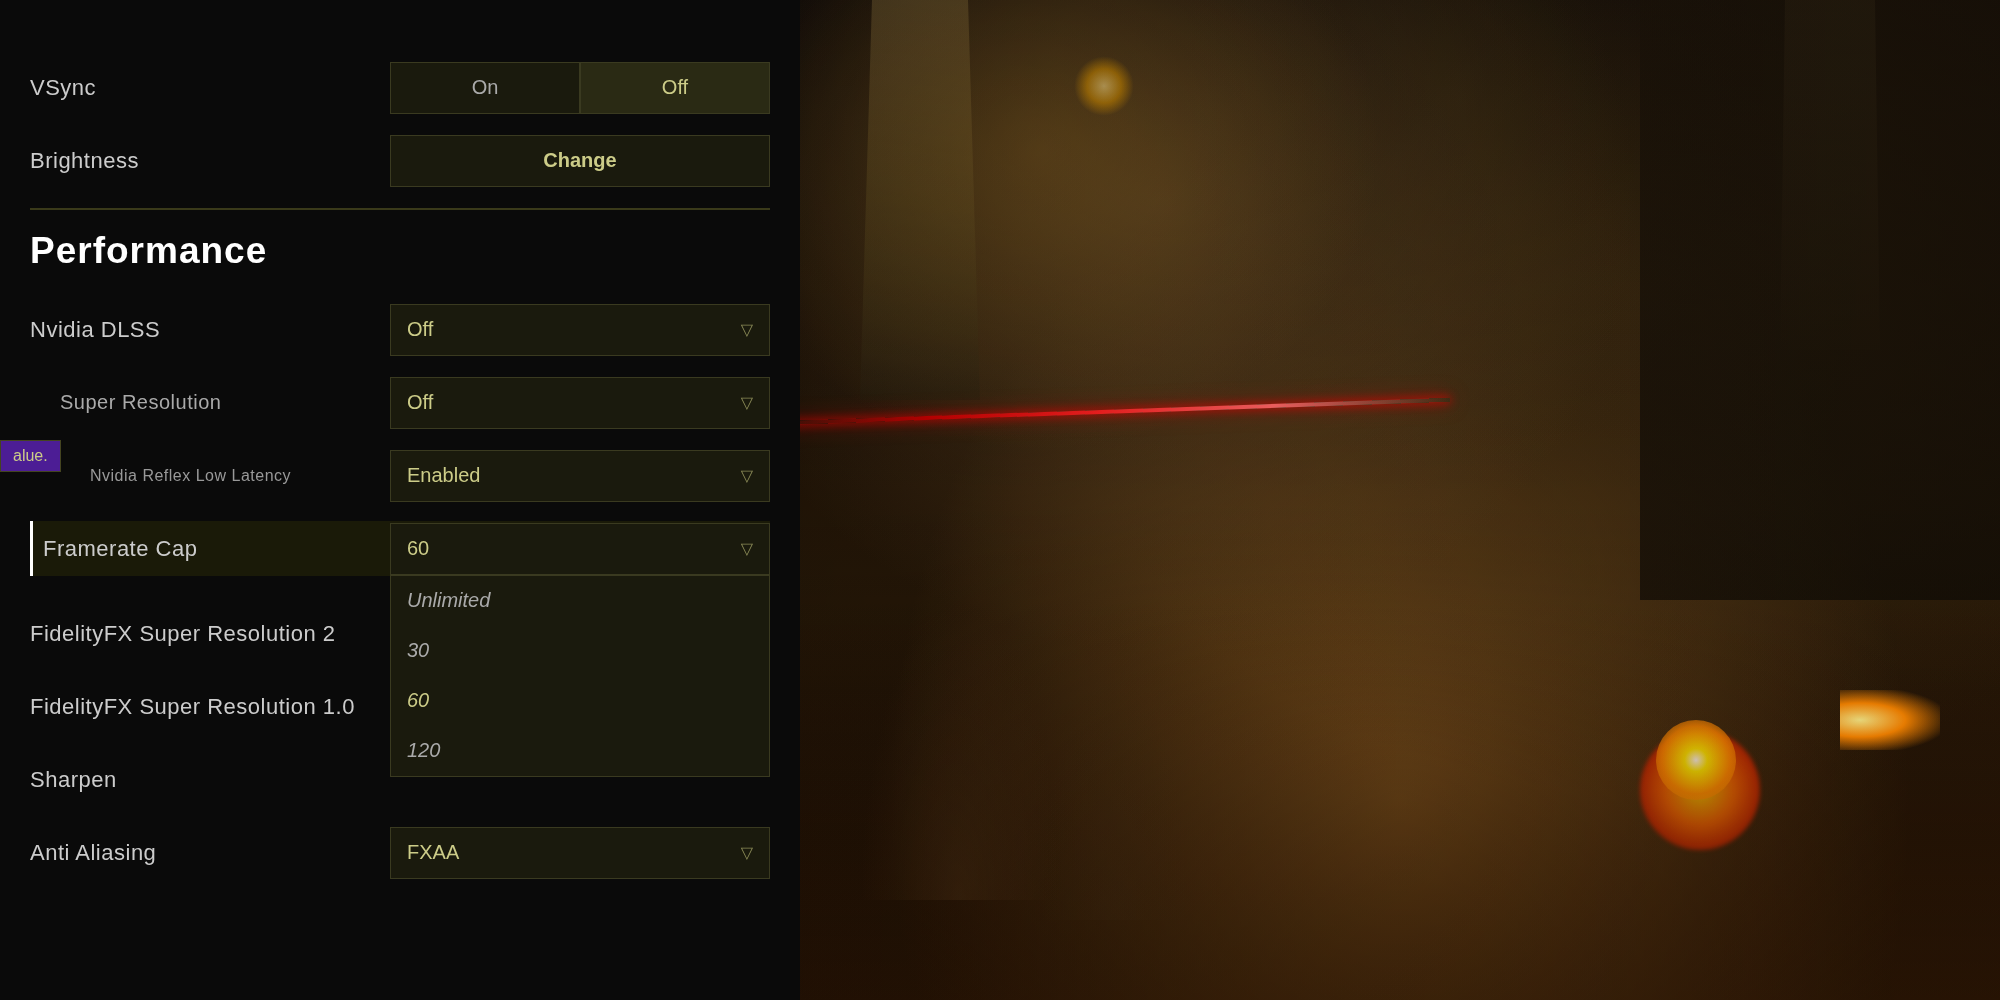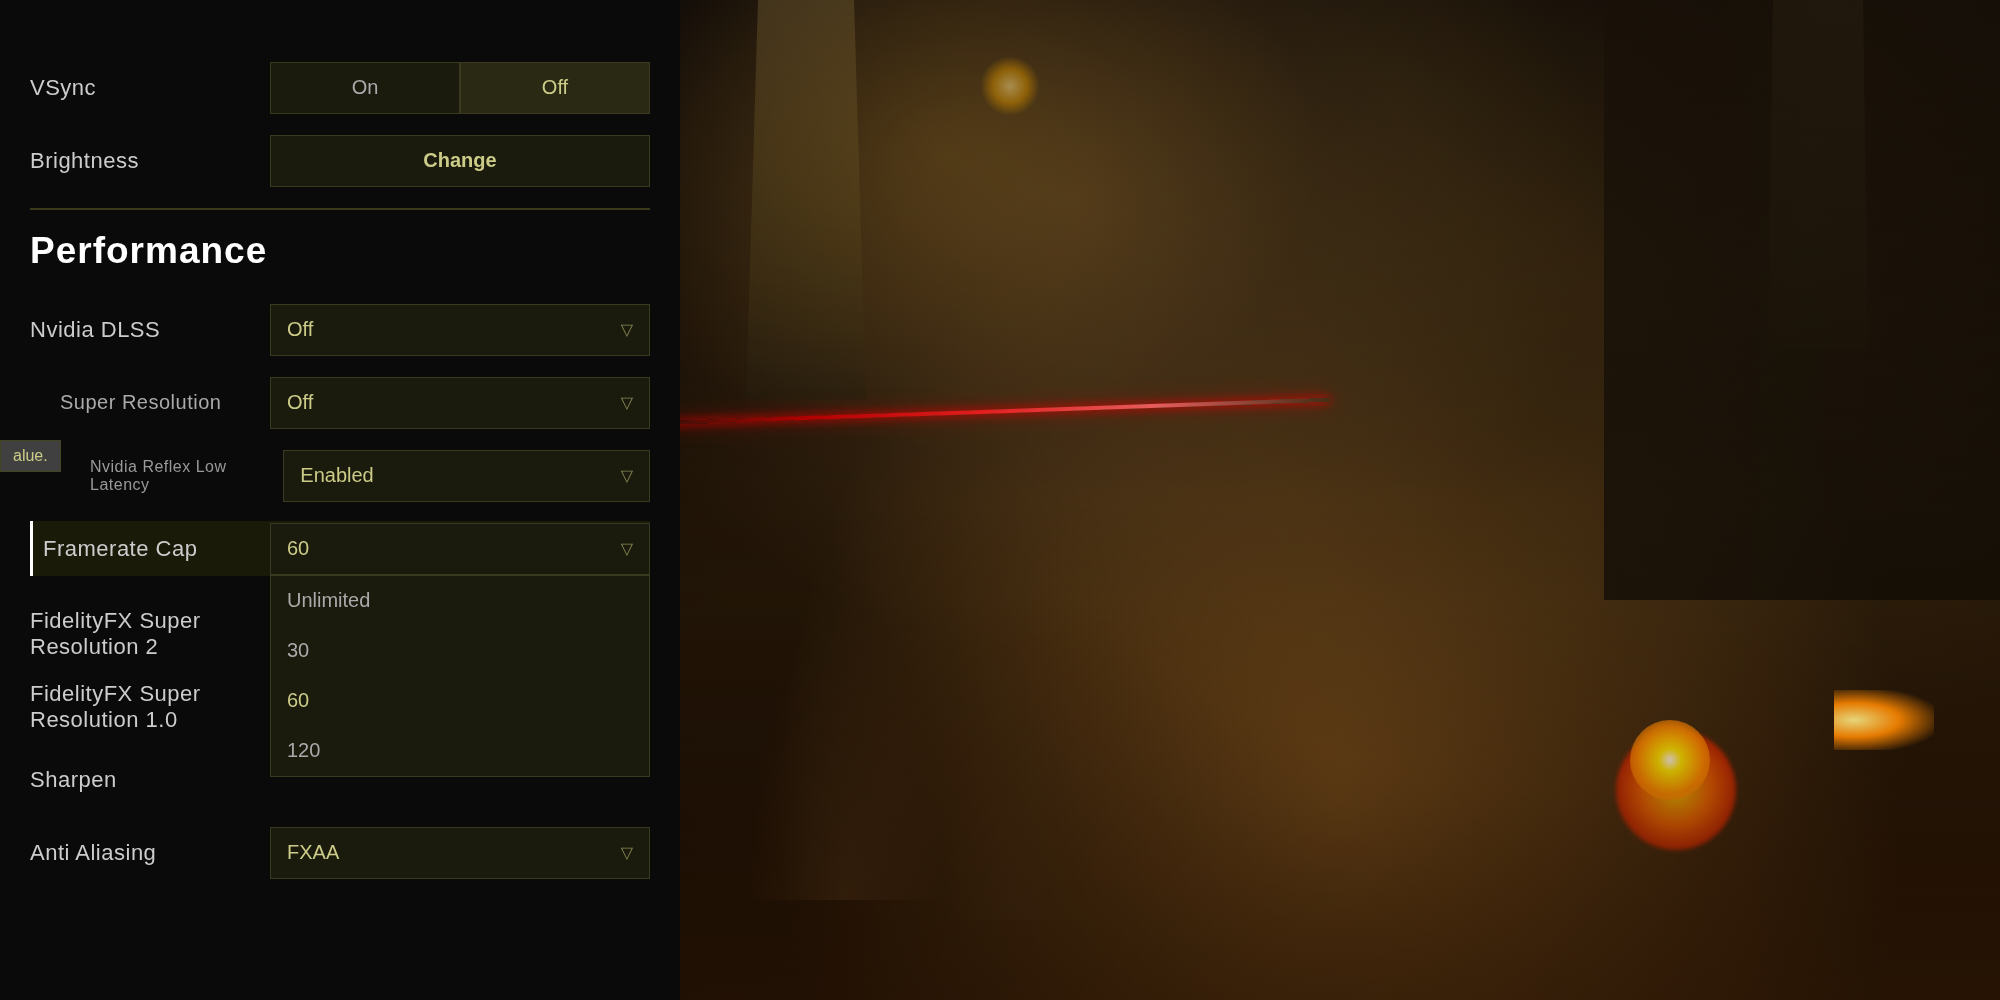--- a/index.html
+++ b/index.html
@@ -7,21 +7,21 @@
     body {
       width: 2000px;
       height: 1000px;
       overflow: hidden;
       font-family: 'Arial', sans-serif;
       background: #000;
       display: flex;
     }
 
     .settings-panel {
-      width: 680px;
+      width: 800px;
       height: 1000px;
       background: #0a0a0a;
       color: #ccc;
       padding: 60px 30px 16px 30px;
       flex-shrink: 0;
       position: relative;
       overflow: hidden;
     }
 
     .game-preview {
@@ -250,20 +250,21 @@
     }
 
     .dropdown-open-list {
       position: absolute;
       top: 52px;
       left: 0;
       width: 380px;
       background: #1a1a0d;
       border: 1px solid #3a3a20;
       z-index: 10;
+      font-style: italic;
     }
 
     .dropdown-option {
       height: 50px;
       display: flex;
       align-items: center;
       padding: 0 16px;
       font-size: 20px;
       color: #aaaaaa;
       cursor: pointer;
@@ -271,21 +272,21 @@
 
     .dropdown-option:hover, .dropdown-option.selected {
       color: #cccc88;
     }
 
     
     .tooltip-box {
       position: absolute;
       left: 0;
       top: 440px;
-      background: #404040;
+      background: #4c1d95;
       border: 1px solid #444420;
       padding: 6px 12px;
       font-size: 16px;
       color: #cccc88;
       z-index: 20;
       max-width: 120px;
     }
 
     .section-divider {
       height: 2px;

